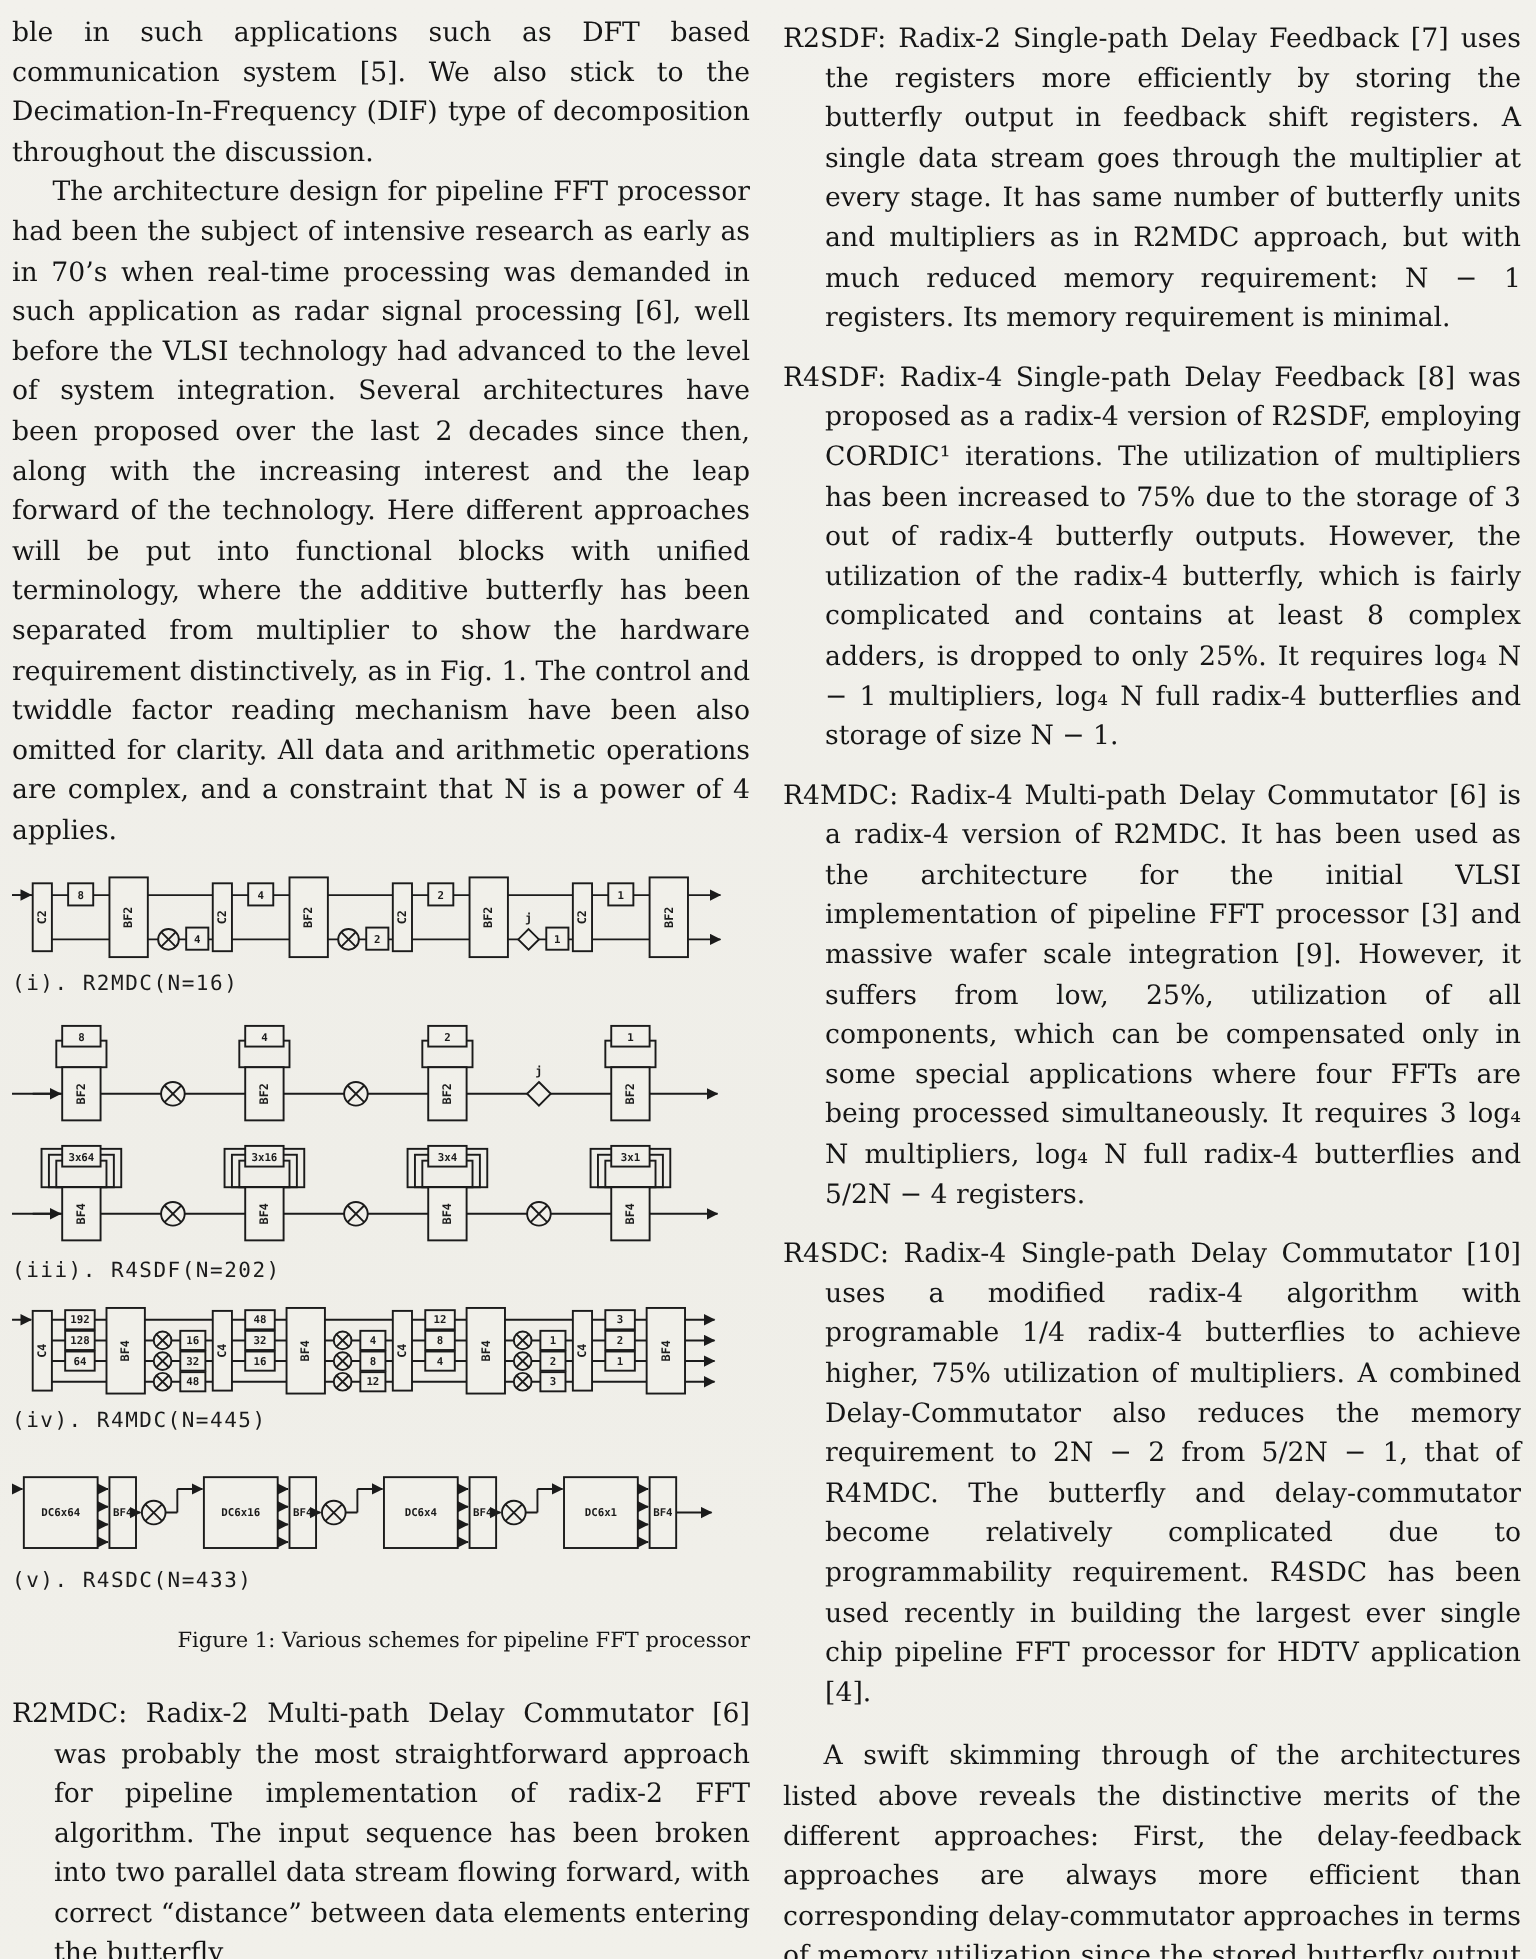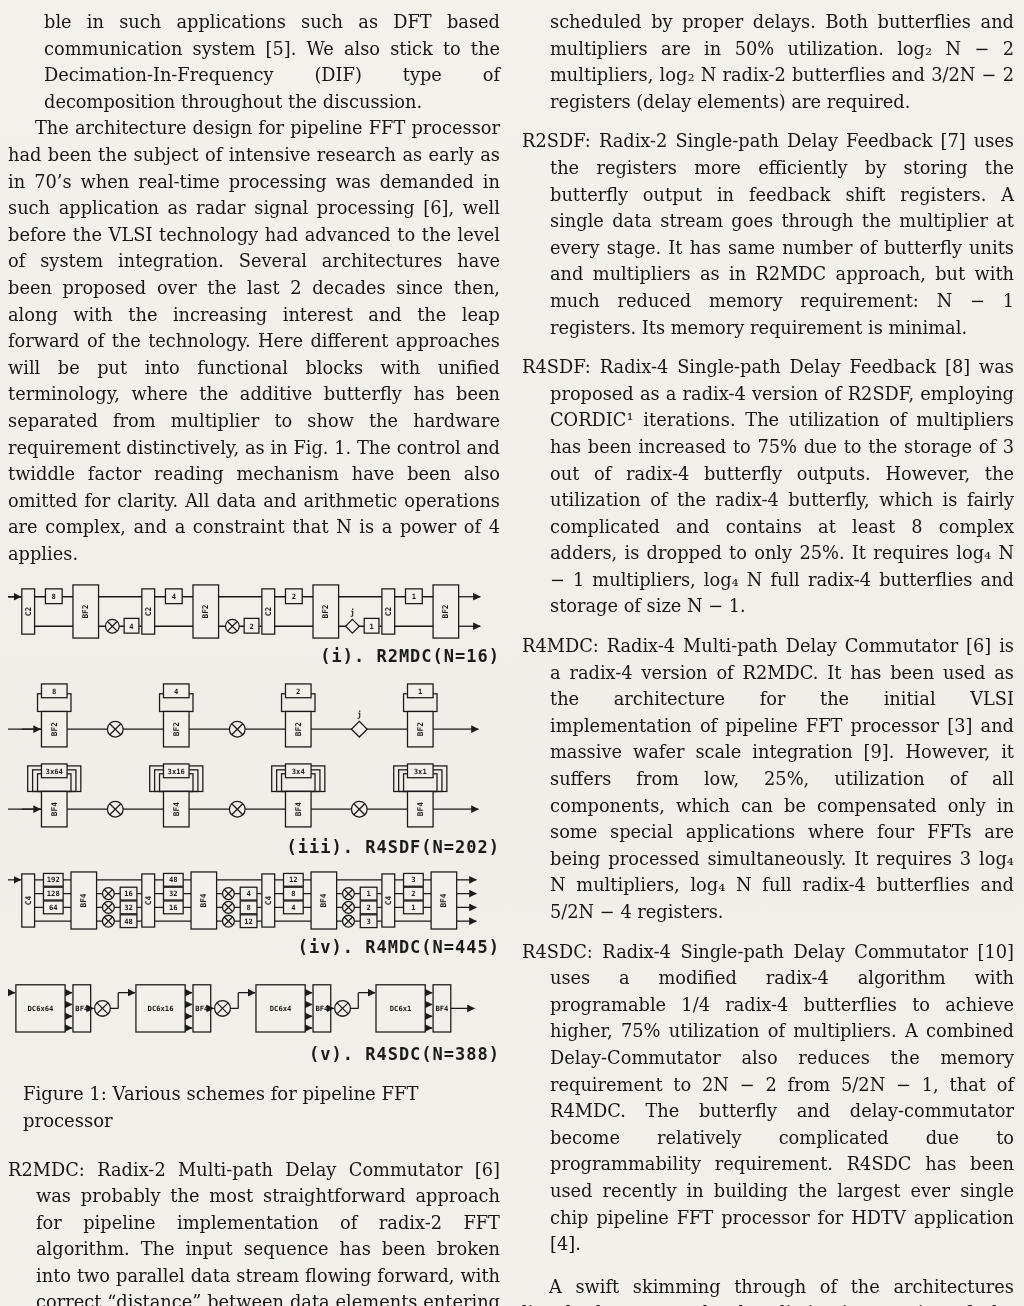--- a/index.html
+++ b/index.html
@@ -12,34 +12,34 @@
     overflow:hidden;
   }
   .col{
     position:absolute;top:0;width:492px;
     font-size:17.8px;line-height:26.6px;
     text-align:justify;
   }
   .col-left{left:8px;}
   .col-right{left:522px;}
   p{margin:0;}
-  .p-top{margin-top:9px;margin-left:36px;}
+  .p-top{margin-top:9px;}
   .ind{text-indent:27px;}
   .cont{padding-left:28px;margin-top:9px;}
   .item{padding-left:28px;text-indent:-28px;margin-top:13px;}
   .term{font-weight:normal;}
   .figure{margin-top:14px;}
   .diag{margin-bottom:7px;}
   .dsvg svg{display:block;width:100%;height:auto;}
   .dcap{
     font-family:"DejaVu Sans Mono","Liberation Mono",monospace;
-    font-weight:bold;font-size:17px;letter-spacing:1px;
-    text-align:right;margin:1px 0 10px 0;color:#1b1b1b;
+    font-weight:normal;font-size:14px;letter-spacing:1px;
+    text-align:left;margin:1px 0 10px 0;color:#1b1b1b;
   }
-  .figcap{margin:14px 0 22px 15px;text-align:left;font-size:18px;}
+  .figcap{margin:14px 0 22px 15px;text-align:right;font-size:14px;}
   .sum{margin-top:16px;}
   
   .dlab{font:bold 8px "DejaVu Sans Mono","Liberation Mono",monospace;fill:#1b1b1b;}
   .dlab2{font:bold 7.3px "DejaVu Sans Mono","Liberation Mono",monospace;fill:#1b1b1b;}
 </style>
 </head>
 <body>
 
 <div class="page">
 
@@ -403,30 +403,29 @@
               <text x="399" y="38" class="dlab2" text-anchor="middle" dominant-baseline="central">DC6x1</text>
               <line x1="424" y1="22" x2="431" y2="22" stroke="#1b1b1b" stroke-width="1.3" fill="none" marker-end="url(#ah4)"></line>
               <line x1="424" y1="34" x2="431" y2="34" stroke="#1b1b1b" stroke-width="1.3" fill="none" marker-end="url(#ah4)"></line>
               <line x1="424" y1="46" x2="431" y2="46" stroke="#1b1b1b" stroke-width="1.3" fill="none" marker-end="url(#ah4)"></line>
               <line x1="424" y1="58" x2="431" y2="58" stroke="#1b1b1b" stroke-width="1.3" fill="none" marker-end="url(#ah4)"></line>
               <rect x="432" y="14" width="18" height="48" stroke="#1b1b1b" stroke-width="1.3" fill="#f1f0ea"></rect>
               <text x="441" y="38" class="dlab2" text-anchor="middle" dominant-baseline="central">BF4</text>
               <line x1="450" y1="38" x2="474" y2="38" stroke="#1b1b1b" stroke-width="1.3" fill="none" marker-end="url(#ah4)"></line>
             </svg>
           </div>
-        <div class="dcap">(v). R4SDC(N=388)</div>
+        <div class="dcap">(v). R4SDC(N=433)</div>
       </div>
       <div class="figcap">Figure 1: Various schemes for pipeline FFT processor</div>
     </div>
 
     <p class="item"><b class="term">R2MDC:</b> <span>Radix-2 Multi-path Delay Commutator [6] was probably the most straightforward approach for pipeline implementation of radix-2 FFT algorithm. The input sequence has been broken into two parallel data stream flowing forward, with correct “distance” between data elements entering the butterfly</span></p>
   </div>
 
   <div class="col col-right">
-    <p class="cont">scheduled by proper delays. Both butterflies and multipliers are in 50% utilization. log₂ N − 2 multipliers, log₂ N radix-2 butterflies and 3/2N − 2 registers (delay elements) are required.</p>
 
     <p class="item"><b class="term">R2SDF:</b> <span>Radix-2 Single-path Delay Feedback [7] uses the registers more efficiently by storing the butterfly output in feedback shift registers. A single data stream goes through the multiplier at every stage. It has same number of butterfly units and multipliers as in R2MDC approach, but with much reduced memory requirement: N − 1 registers. Its memory requirement is minimal.</span></p>
     <p class="item"><b class="term">R4SDF:</b> <span>Radix-4 Single-path Delay Feedback [8] was proposed as a radix-4 version of R2SDF, employing CORDIC¹ iterations. The utilization of multipliers has been increased to 75% due to the storage of 3 out of radix-4 butterfly outputs. However, the utilization of the radix-4 butterfly, which is fairly complicated and contains at least 8 complex adders, is dropped to only 25%. It requires log₄ N − 1 multipliers, log₄ N full radix-4 butterflies and storage of size N − 1.</span></p>
     <p class="item"><b class="term">R4MDC:</b> <span>Radix-4 Multi-path Delay Commutator [6] is a radix-4 version of R2MDC. It has been used as the architecture for the initial VLSI implementation of pipeline FFT processor [3] and massive wafer scale integration [9]. However, it suffers from low, 25%, utilization of all components, which can be compensated only in some special applications where four FFTs are being processed simultaneously. It requires 3 log₄ N multipliers, log₄ N full radix-4 butterflies and 5/2N − 4 registers.</span></p>
     <p class="item"><b class="term">R4SDC:</b> <span>Radix-4 Single-path Delay Commutator [10] uses a modified radix-4 algorithm with programable 1/4 radix-4 butterflies to achieve higher, 75% utilization of multipliers. A combined Delay-Commutator also reduces the memory requirement to 2N − 2 from 5/2N − 1, that of R4MDC. The butterfly and delay-commutator become relatively complicated due to programmability requirement. R4SDC has been used recently in building the largest ever single chip pipeline FFT processor for HDTV application [4].</span></p>
 
     <p class="ind sum">A swift skimming through of the architectures listed above reveals the distinctive merits of the different approaches: First, the delay-feedback approaches are always more efficient than corresponding delay-commutator approaches in terms of memory utilization since the stored butterfly output can be directly used by the multipliers. Second, radix-4 algorithm based</p>
 
   </div>
 

